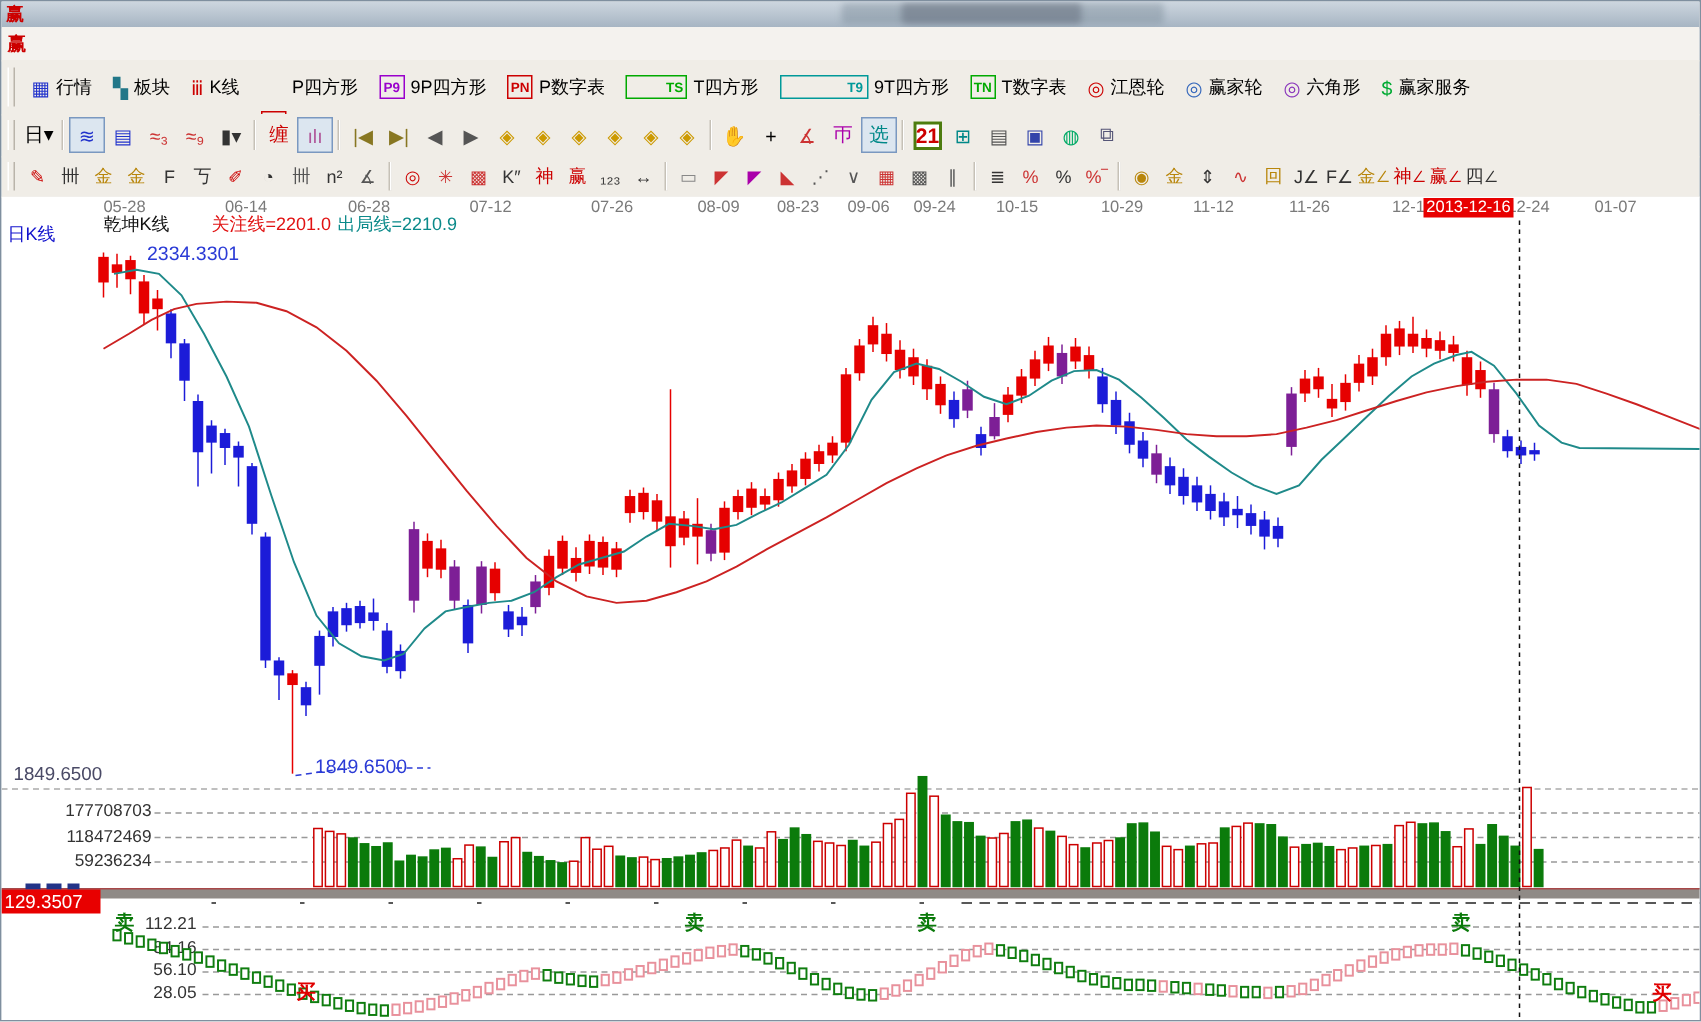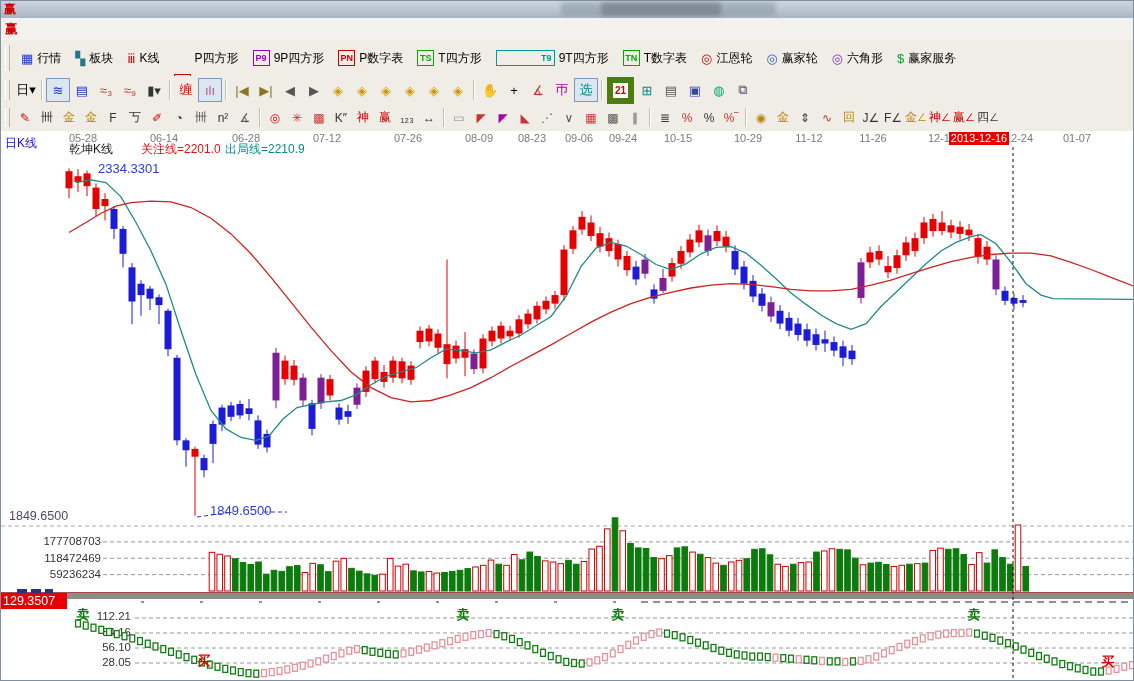--- a/index.html
+++ b/index.html
@@ -25,29 +25,29 @@
 .handle{width:3px;height:70%;border-left:1px solid #fff;border-right:1px solid #b9b4aa;margin:0 4px;}
 .sep{width:1px;height:70%;background:#c6c1b7;border-right:1px solid #fff;margin:0 3px;}
 .fbtn{display:flex;align-items:center;gap:4px;padding:2px 6px;font-size:12px;color:#000;cursor:default;border:1px solid transparent;}
 .fico{font-size:13px;line-height:15px;}
 .lbox{display:inline-block;width:15px;height:14px;border:1px solid currentColor;font-size:9px;font-weight:bold;
   text-align:center;line-height:14px;}
 .tbtn{display:inline-flex;align-items:center;justify-content:center;min-width:22px;height:22px;
   font-size:13px;border:1px solid transparent;cursor:default;color:#333;}
 .tb3 .tbtn{min-width:20px;height:20px;font-size:12px;}
 .tbtn.pressed{border:1px solid #7a98c0;background:#dce6f0;}
-.cal21{display:inline-block;width:15px;height:15px;border:6px solid #4d7c0f;color:#c00;font-size:10px;font-weight:bold;
+.cal21{display:inline-block;width:15px;height:15px;border:2px solid #4d7c0f;color:#c00;font-size:14px;font-weight:bold;
   text-align:center;line-height:15px;background:#fff;}
 
 .chartwrap{position:absolute;left:0;top:130px;width:1134px;height:551px;background:#fff;}
 .dtick{position:absolute;top:1px;transform:translateX(-50%);font-size:11px;color:#7a7a7a;white-space:nowrap;}
 .dhigh{position:absolute;top:1px;height:13px;background:#e80000;color:#fff;font-size:11px;line-height:13px;
   text-align:center;white-space:nowrap;}
 .lbl{position:absolute;white-space:nowrap;}
-.l-period{left:4px;top:4px;color:#1111cc;font-size:12px;}
+.l-period{left:4px;top:17px;color:#1111cc;font-size:12px;}
 .l-pane{left:68px;top:10px;color:#111;font-size:12px;}
 .l-att{left:140px;top:10px;color:#e11212;font-size:12px;}
 .l-exit{left:224px;top:10px;color:#0b8a8a;font-size:12px;text-align:right;}
 .l-high{left:97px;top:30px;color:#2b3bd6;font-size:13px;}
 .l-lowc{left:209px;top:372px;color:#2b3bd6;font-size:13px;}
 .l-lowa{left:8px;top:378px;color:#4a4a66;font-size:12.5px;}
 .vtick{position:absolute;left:8px;width:92px;text-align:right;color:#333;font-size:11.5px;}
 .itick{position:absolute;left:64px;width:66px;text-align:right;color:#333;font-size:11.5px;}
 .ivalbox{position:absolute;left:0;top:462px;width:66px;height:16px;background:#e80000;color:#fff;
   font-size:12.5px;line-height:16px;padding-left:2px;box-sizing:border-box;}
@@ -87,21 +87,21 @@
       </span>
       <span class="fbtn">
         <span class="lbox" style="color: rgb(153, 0, 204);">P9</span>
         <span>9P四方形</span>
       </span>
       <span class="fbtn">
         <span class="lbox" style="color: rgb(204, 0, 0);">PN</span>
         <span>P数字表</span>
       </span>
       <span class="fbtn">
-        <span class="lbox" style="color: rgb(0, 170, 0);">TS</span>
+        <span class="lbox" style="color: rgb(0, 170, 0); padding-left: 24px;">TS</span>
         <span>T四方形</span>
       </span>
       <span class="fbtn">
         <span class="lbox" style="color: rgb(0, 153, 153); padding-left: 42px;">T9</span>
         <span>9T四方形</span>
       </span>
       <span class="fbtn">
         <span class="lbox" style="color: rgb(0, 170, 0);">TN</span>
         <span>T数字表</span>
       </span>

